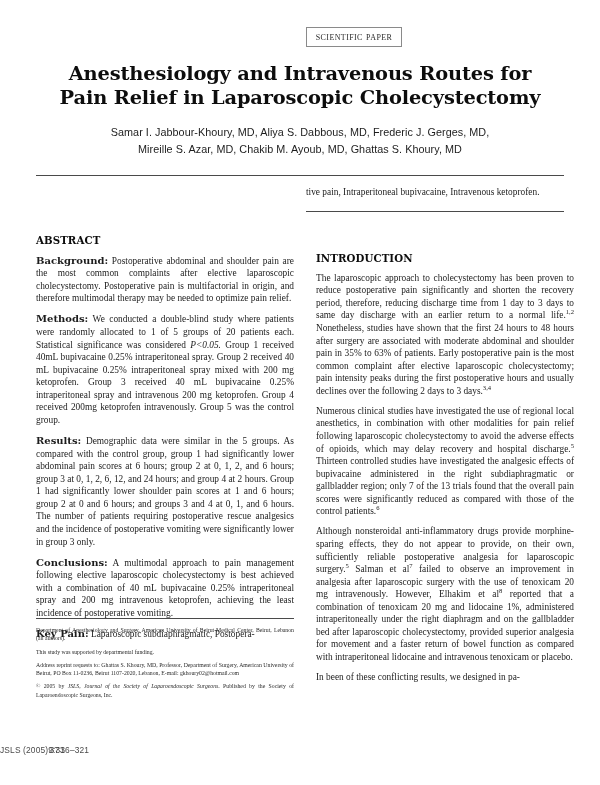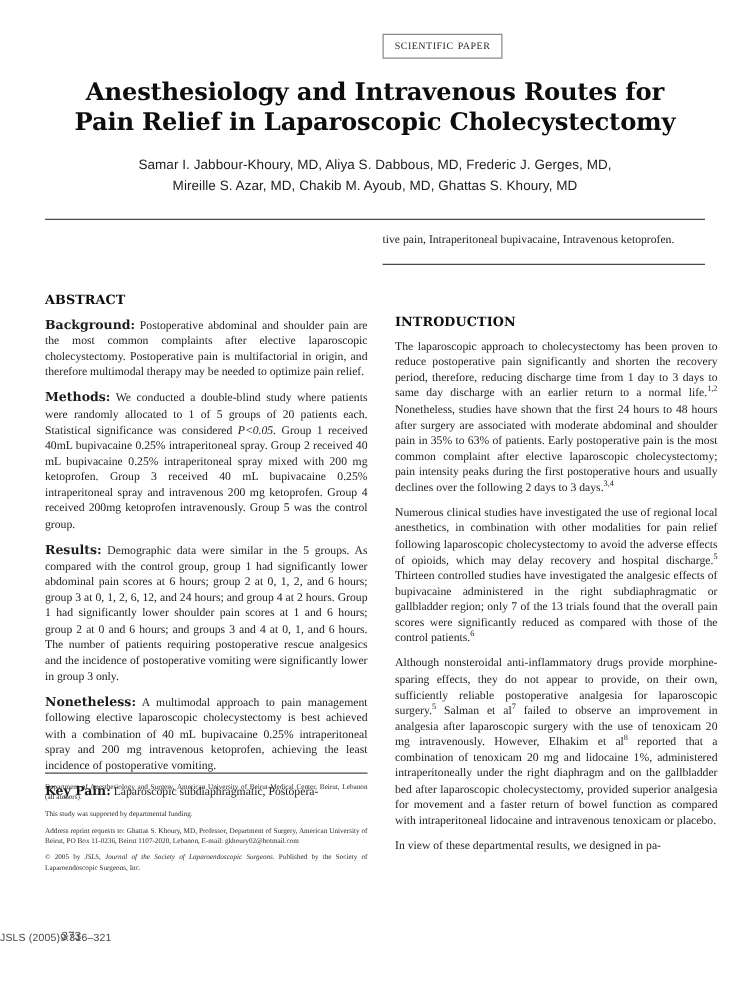--- a/index.html
+++ b/index.html
@@ -217,38 +217,38 @@
 
   <div class="col col-left">
     <div class="sec-head">ABSTRACT</div>
 
     <p class="para"><span class="lead">Background:</span><span> Postoperative abdominal and shoulder pain are the most common complaints after elective laparoscopic cholecystectomy. Postoperative pain is multifactorial in origin, and therefore multimodal therapy may be needed to optimize pain relief.</span></p>
 
     <p class="para"><span class="lead">Methods:</span><span> We conducted a double-blind study where patients were randomly allocated to 1 of 5 groups of 20 patients each. Statistical significance was considered </span><span class="ital">P&lt;0.05.</span><span> Group 1 received 40mL bupivacaine 0.25% intraperitoneal spray. Group 2 received 40 mL bupivacaine 0.25% intraperitoneal spray mixed with 200 mg ketoprofen. Group 3 received 40 mL bupivacaine 0.25% intraperitoneal spray and intravenous 200 mg ketoprofen. Group 4 received 200mg ketoprofen intravenously. Group 5 was the control group.</span></p>
 
     <p class="para"><span class="lead">Results:</span><span> Demographic data were similar in the 5 groups. As compared with the control group, group 1 had significantly lower abdominal pain scores at 6 hours; group 2 at 0, 1, 2, and 6 hours; group 3 at 0, 1, 2, 6, 12, and 24 hours; and group 4 at 2 hours. Group 1 had significantly lower shoulder pain scores at 1 and 6 hours; group 2 at 0 and 6 hours; and groups 3 and 4 at 0, 1, and 6 hours. The number of patients requiring postoperative rescue analgesics and the incidence of postoperative vomiting were significantly lower in group 3 only.</span></p>
 
-    <p class="para"><span class="lead">Nonetheless:</span><span> A multimodal approach to pain management following elective laparoscopic cholecystectomy is best achieved with a combination of 40 mL bupivacaine 0.25% intraperitoneal spray and 200 mg intravenous ketoprofen, achieving the least incidence of postoperative vomiting.</span></p>
+    <p class="para"><span class="lead">Conclusions:</span><span> A multimodal approach to pain management following elective laparoscopic cholecystectomy is best achieved with a combination of 40 mL bupivacaine 0.25% intraperitoneal spray and 200 mg intravenous ketoprofen, achieving the least incidence of postoperative vomiting.</span></p>
 
     <p class="para"><span class="lead">Key Pain:</span><span> Laparoscopic subdiaphragmatic, Postopera-</span></p>
   </div>
 
   <div class="kw-cont">tive pain, Intraperitoneal bupivacaine, Intravenous ketoprofen.</div>
   <div class="rule-kw"></div>
 
   <div class="col intro-block">
     <div class="sec-head intro">INTRODUCTION</div>
 
     <p class="para"><span>The laparoscopic approach to cholecystectomy has been proven to reduce postoperative pain significantly and shorten the recovery period, therefore, reducing discharge time from 1 day to 3 days to same day discharge with an earlier return to a normal life.</span><sup>1,2</sup><span> Nonetheless, studies have shown that the first 24 hours to 48 hours after surgery are associated with moderate abdominal and shoulder pain in 35% to 63% of patients. Early postoperative pain is the most common complaint after elective laparoscopic cholecystectomy; pain intensity peaks during the first postoperative hours and usually declines over the following 2 days to 3 days.</span><sup>3,4</sup></p>
 
     <p class="para"><span>Numerous clinical studies have investigated the use of regional local anesthetics, in combination with other modalities for pain relief following laparoscopic cholecystectomy to avoid the adverse effects of opioids, which may delay recovery and hospital discharge.</span><sup>5</sup><span> Thirteen controlled studies have investigated the analgesic effects of bupivacaine administered in the right subdiaphragmatic or gallbladder region; only 7 of the 13 trials found that the overall pain scores were significantly reduced as compared with those of the control patients.</span><sup>6</sup></p>
 
     <p class="para"><span>Although nonsteroidal anti-inflammatory drugs provide morphine-sparing effects, they do not appear to provide, on their own, sufficiently reliable postoperative analgesia for laparoscopic surgery.</span><sup>5</sup><span> Salman et al</span><sup>7</sup><span> failed to observe an improvement in analgesia after laparoscopic surgery with the use of tenoxicam 20 mg intravenously. However, Elhakim et al</span><sup>8</sup><span> reported that a combination of tenoxicam 20 mg and lidocaine 1%, administered intraperitoneally under the right diaphragm and on the gallbladder bed after laparoscopic cholecystectomy, provided superior analgesia for movement and a faster return of bowel function as compared with intraperitoneal lidocaine and intravenous tenoxicam or placebo.</span></p>
 
-    <p class="para">In view of these departmental results, we designed in pa-</p>
+    <p class="para">In been of these conflicting results, we designed in pa-</p>
   </div>
 
   <div class="rule-note"></div>
   <div class="notes">
     <p>Department of Anesthesiology and Surgery, American University of Beirut-Medical Center, Beirut, Lebanon (all authors).</p>
     <p>This study was supported by departmental funding.</p>
     <p>Address reprint requests to: Ghattas S. Khoury, MD, Professor, Department of Surgery, American University of Beirut, PO Box 11-0236, Beirut 1107-2020, Lebanon, E-mail: gkhoury02@hotmail.com</p>
     <p><span>© 2005 by </span><span class="it">JSLS, Journal of the Society of Laparoendoscopic Surgeons</span><span>. Published by the Society of Laparoendoscopic Surgeons, Inc.</span></p>
   </div>
 

